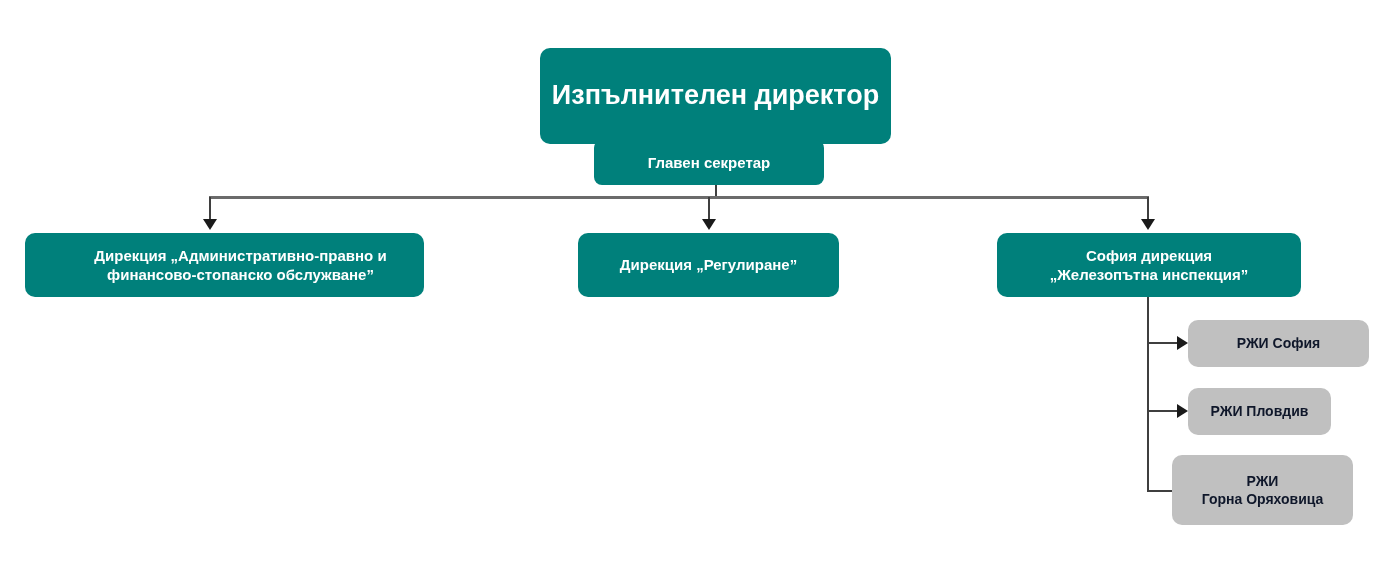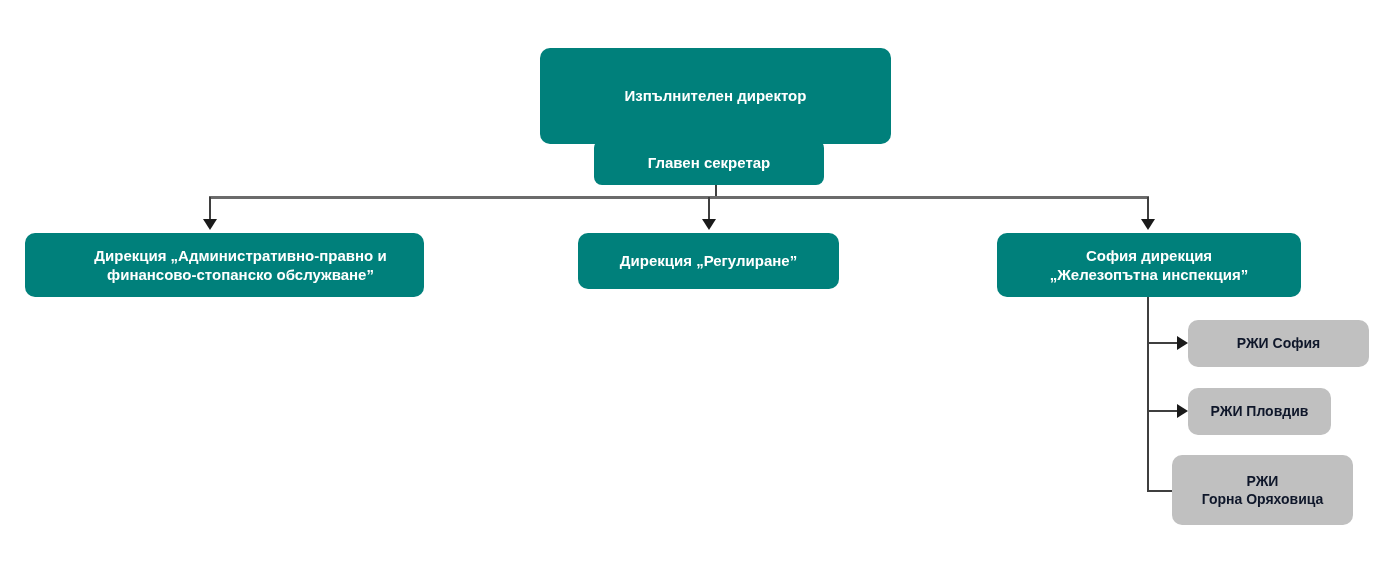--- a/index.html
+++ b/index.html
@@ -37,24 +37,24 @@
     color: #0f172a;
     font-weight: bold;
   }
   .node-label {
     display: block;
     white-space: pre-line;
     padding: 0 10px;
   }
 
   
-  #node-ceo       { left: 540px; top: 48px;  width: 351px; height: 96px; font-size: 15px; }
+  #node-ceo       { left: 540px; top: 48px;  width: 351px; height: 96px; font-size: 27px; }
   #node-secgen    { left: 594px; top: 140px; width: 230px; height: 45px; font-size: 15px; border-radius: 8px; }
   #node-dir-admin { left: 25px;  top: 233px; width: 399px; height: 64px; font-size: 15px; padding-left: 32px; }
-  #node-dir-reg   { left: 578px; top: 233px; width: 261px; height: 56px; font-size: 15px; }
+  #node-dir-reg   { left: 578px; top: 233px; width: 261px; height: 64px; font-size: 15px; }
   #node-gd-rail   { left: 997px; top: 233px; width: 304px; height: 64px; font-size: 15px; }
   #node-rzhi-sofia   { left: 1188px; top: 320px; width: 181px; height: 47px; font-size: 14px; }
   #node-rzhi-plovdiv { left: 1188px; top: 388px; width: 143px; height: 47px; font-size: 14px; }
   #node-rzhi-gorna   { left: 1172px; top: 455px; width: 181px; height: 70px; font-size: 14px; }
 
   
   .conn {
     position: absolute;
     background: #3f3f3f;
   }

